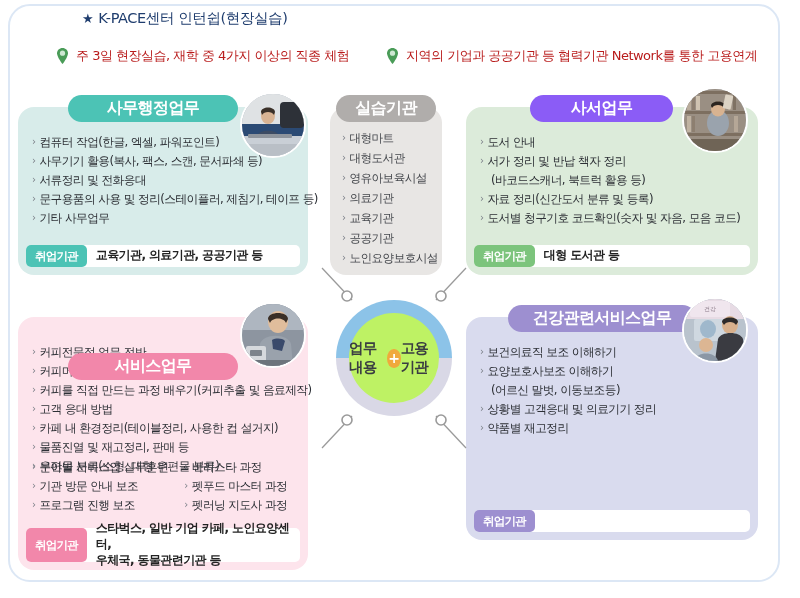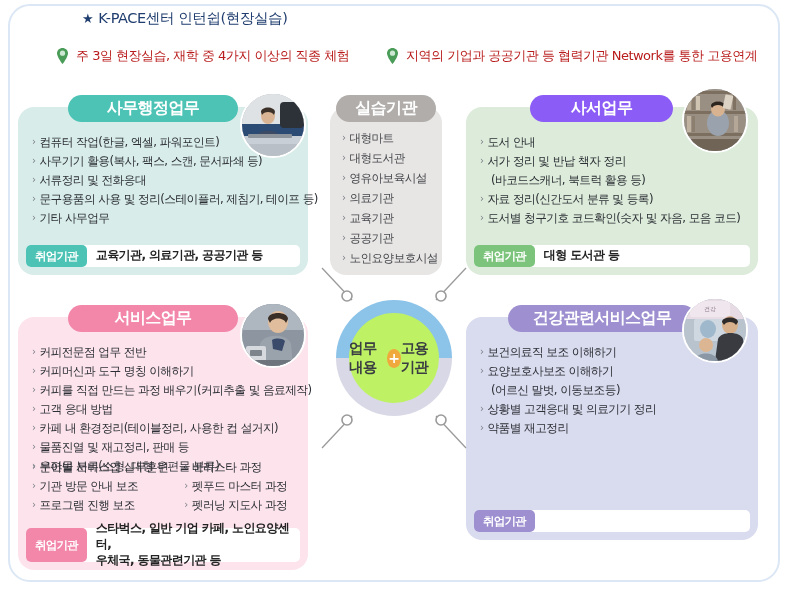--- a/index.html
+++ b/index.html
@@ -125,21 +125,21 @@
   
   #card-office{left:18px;top:95px;width:290px;height:180px;}
   #card-office .card-head{left:50px;right:70px;background:#4cc3b5;}
   #card-office .card-body{background:#d8ecea;}
 
   #card-library{left:466px;top:95px;width:292px;height:180px;}
   #card-library .card-head{left:64px;right:85px;background:#8b5cf6;}
   #card-library .card-body{background:#dcebda;}
 
   #card-service{left:18px;top:305px;width:290px;height:265px;}
-  #card-service .card-head{left:50px;right:70px;background:#f287aa;}
+  #card-service .card-head{left:50px;right:70px;background:#f287aa;margin-top:48px;}
   #card-service .card-body{background:#fde4ec;}
 
   #card-health{left:466px;top:305px;width:292px;height:235px;border-radius:27px;}
   #card-health .card-head{left:42px;right:62px;background:#9d8fd0;}
   #card-health .card-body{background:#d9dbee;}
 
   
   .twocol{position:absolute;left:14px;right:10px;top:153px;display:flex;}
   .twocol .col{flex:0 0 auto;}
   .twocol .col.right{margin-left:16px;}

